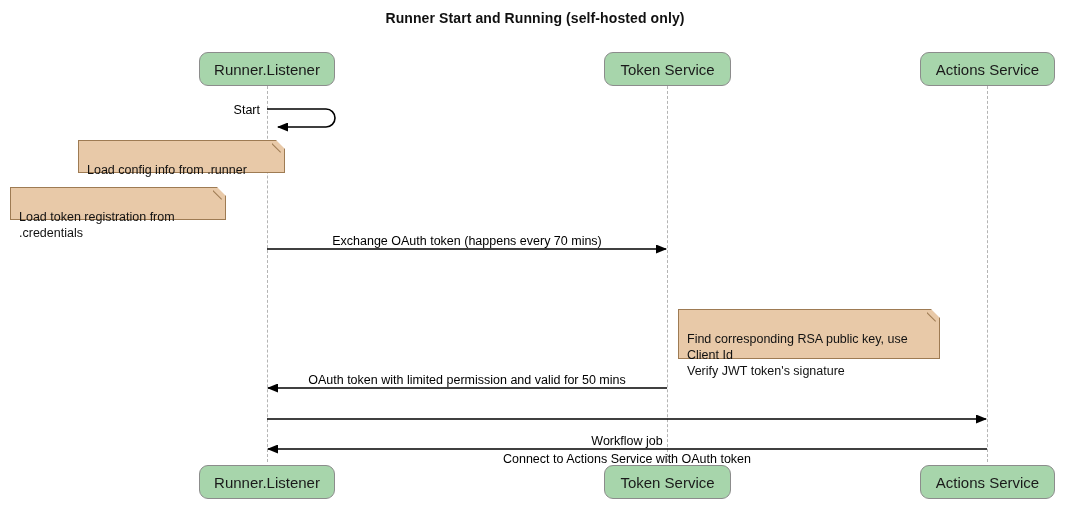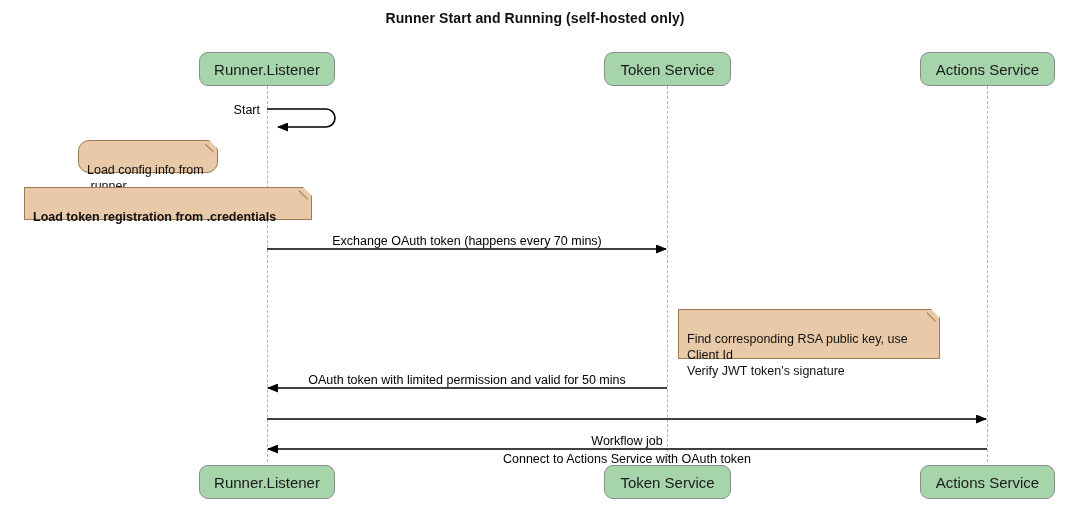--- a/index.html
+++ b/index.html
@@ -161,27 +161,27 @@
   <div class="msg-label" style="left:188px; top:103px; width:72px; text-align:right;">Start</div>
 
   <div class="msg-label" style="left:267px; top:234px; width:400px;">Exchange OAuth token (happens every 70 mins)</div>
 
   <div class="msg-label" style="left:267px; top:373px; width:400px;">OAuth token with limited permission and valid for 50 mins</div>
 
   <div class="msg-label" style="left:267px; top:404px; width:720px;margin-top:48px;">Connect to Actions Service with OAuth token</div>
 
   <div class="msg-label" style="left:267px; top:434px; width:720px;">Workflow job</div>
 
-  <div class="note" style="left:78px; top:140px; width:140px; height:33px;border-radius:11px;">
+  <div class="note" style="left:78px; top:140px; width:207px; height:33px;">
     <span>Load config info from .runner</span>
     <span class="fold"></span>
     <span class="fold-line"></span>
   </div>
 
-  <div class="note" style="left:24px; top:187px; width:288px; height:33px;font-weight:bold;">
+  <div class="note" style="left:10px; top:187px; width:216px; height:33px;">
     <span>Load token registration from .credentials</span>
     <span class="fold"></span>
     <span class="fold-line"></span>
   </div>
 
 
   <div class="note" style="left:678px; top:309px; width:262px; height:50px;">
     <span>Find corresponding RSA public key, use Client Id
 Verify JWT token's signature</span>
     <span class="fold"></span>

